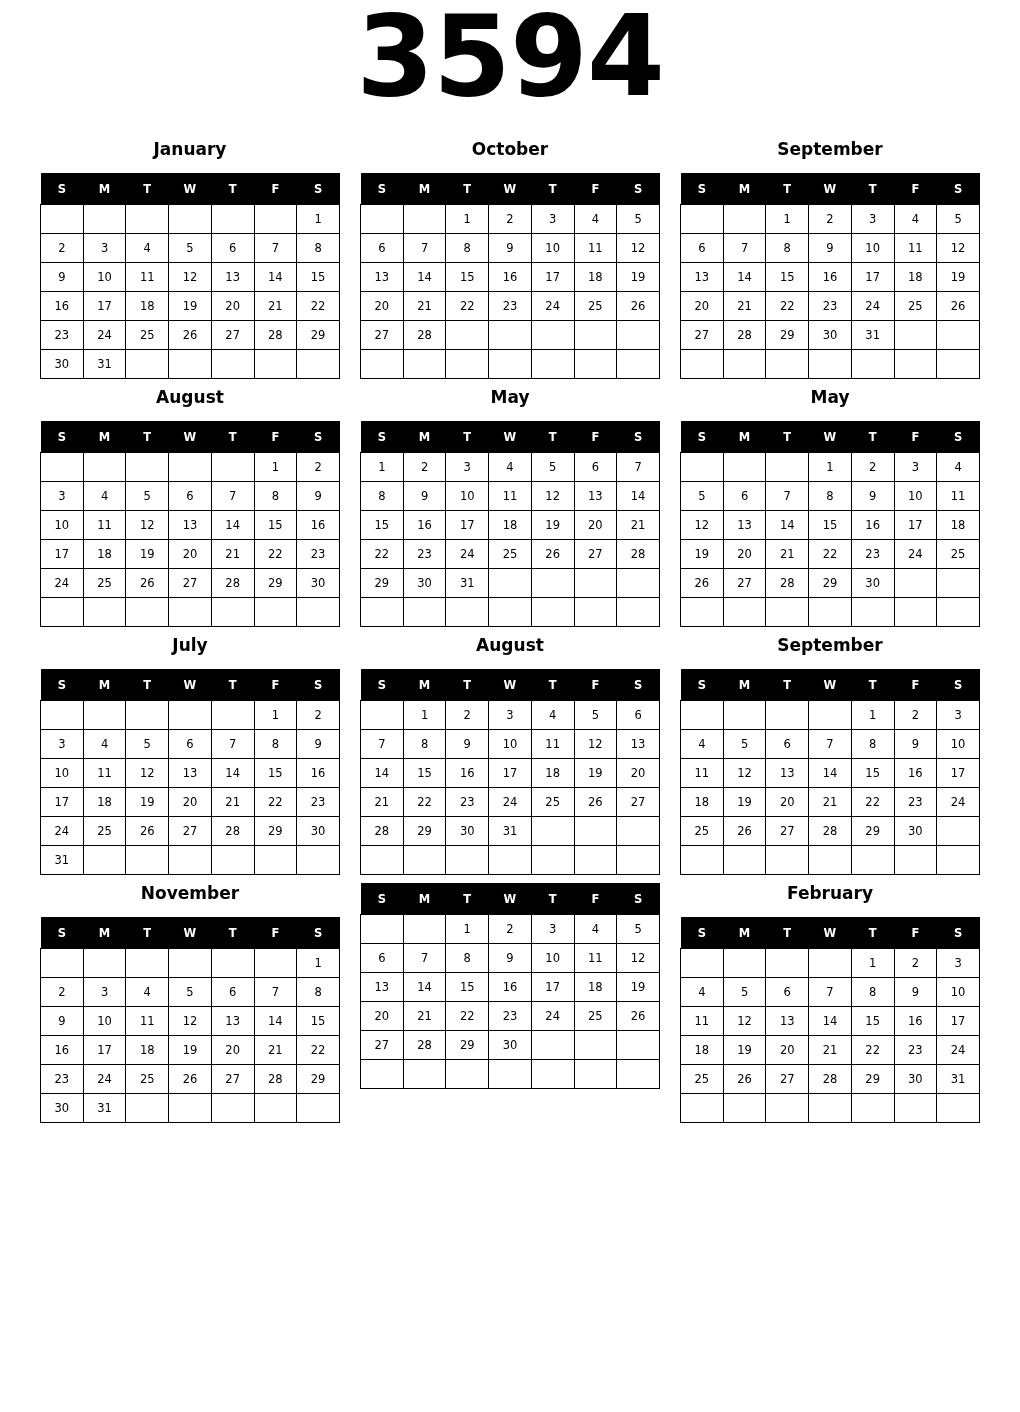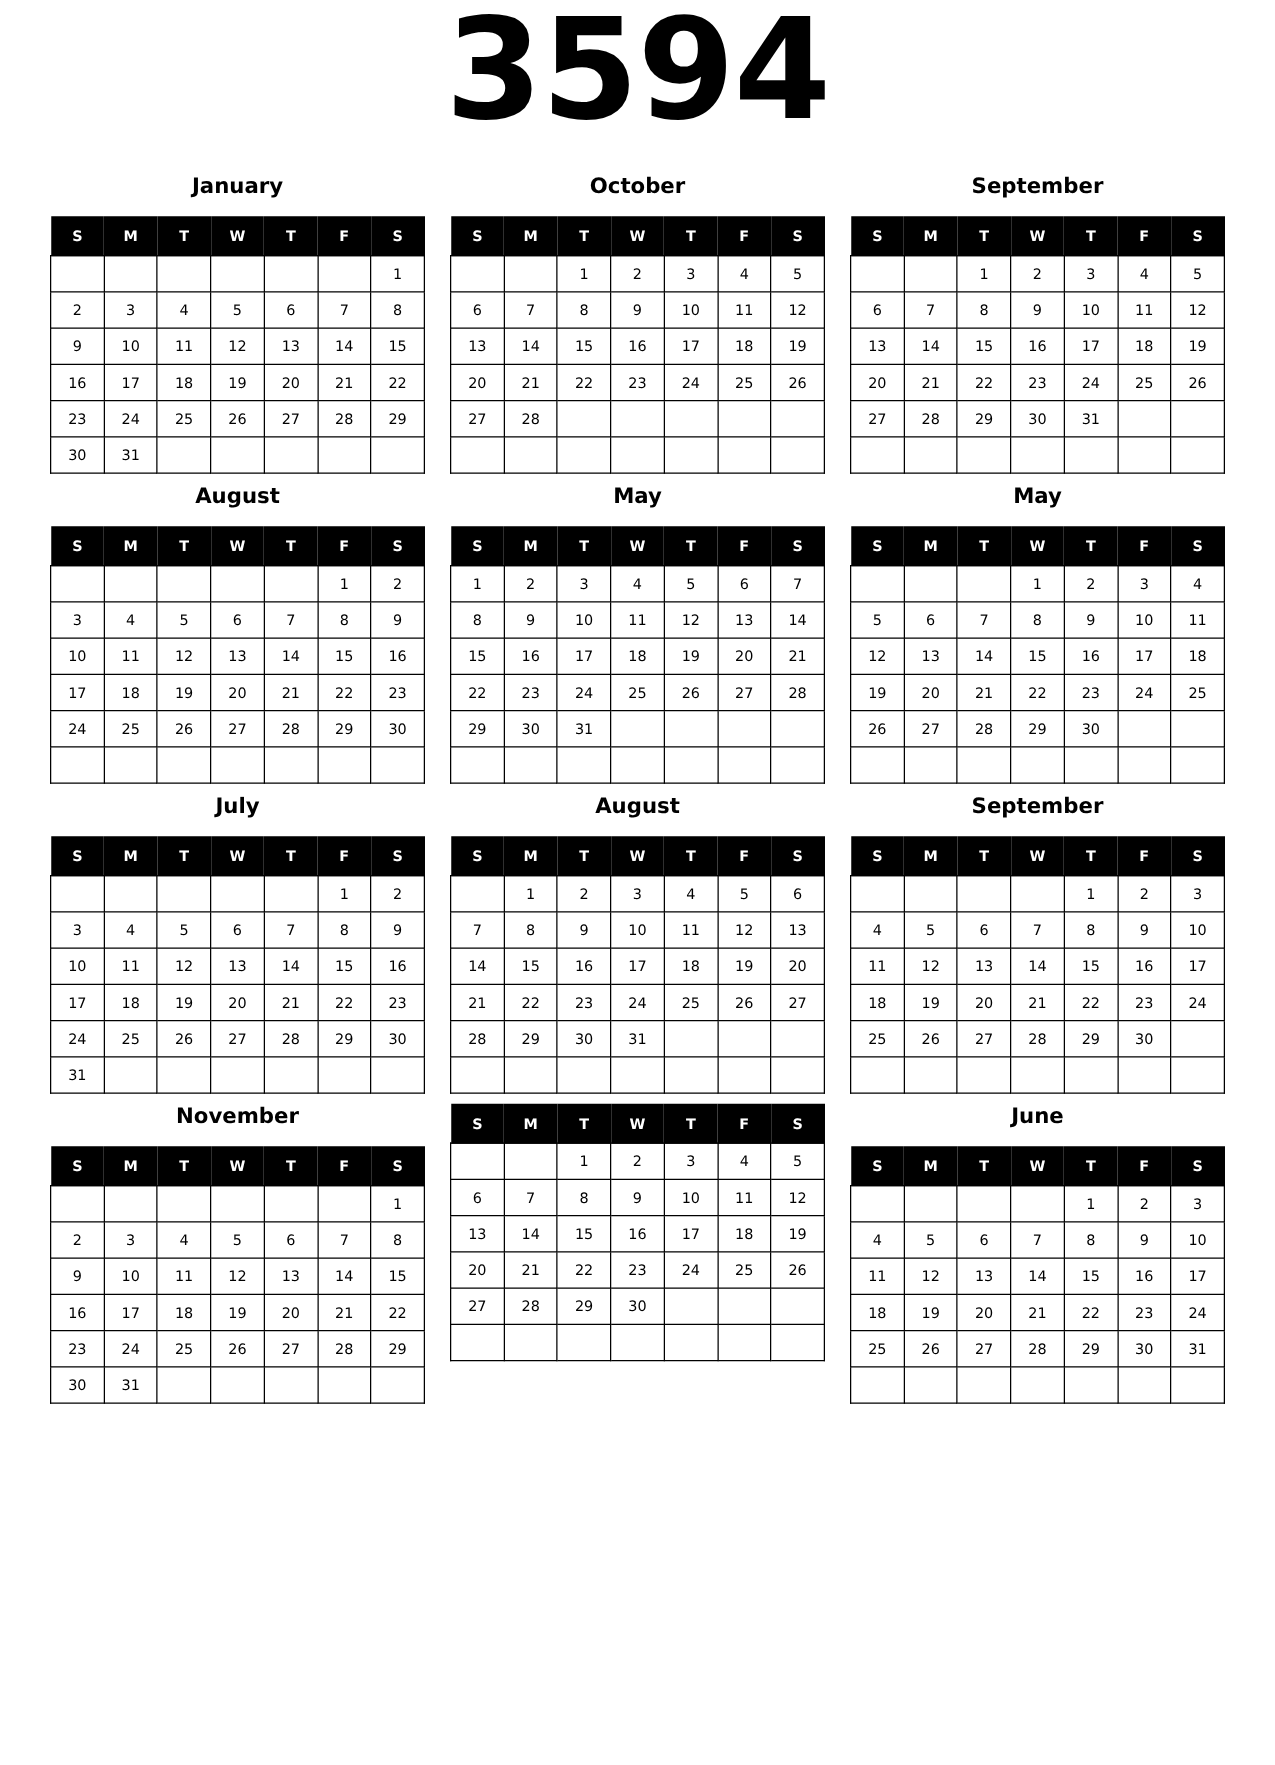--- a/index.html
+++ b/index.html
@@ -873,21 +873,21 @@
               <td class="empty"></td>
               <td class="empty"></td>
               <td class="empty"></td>
               <td class="empty"></td>
               <td class="empty"></td>
             </tr>
           </tbody>
         </table>
       </div>
       <div class="month">
-        <div class="month-name">June</div>
+        <div class="month-name">February</div>
         <table class="cal">
           <thead>
             <tr>
               <th>S</th>
               <th>M</th>
               <th>T</th>
               <th>W</th>
               <th>T</th>
               <th>F</th>
               <th>S</th>

